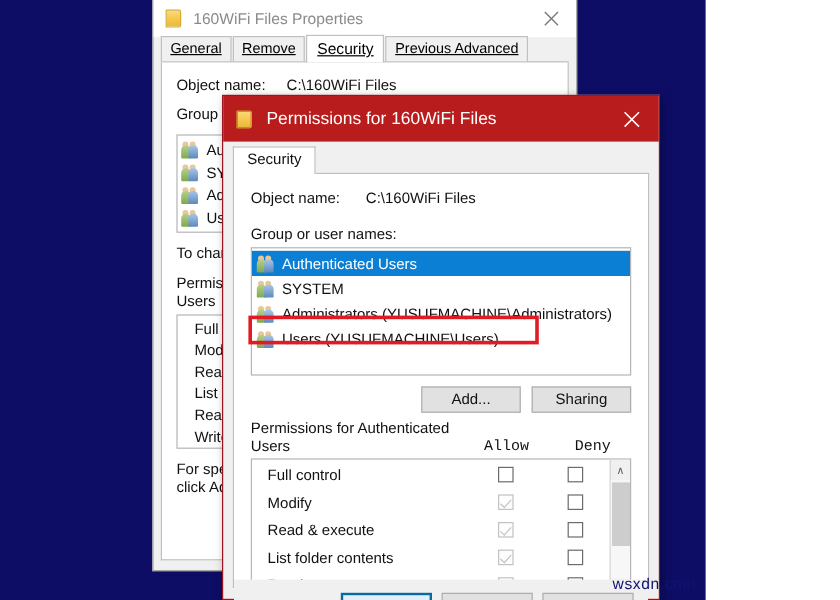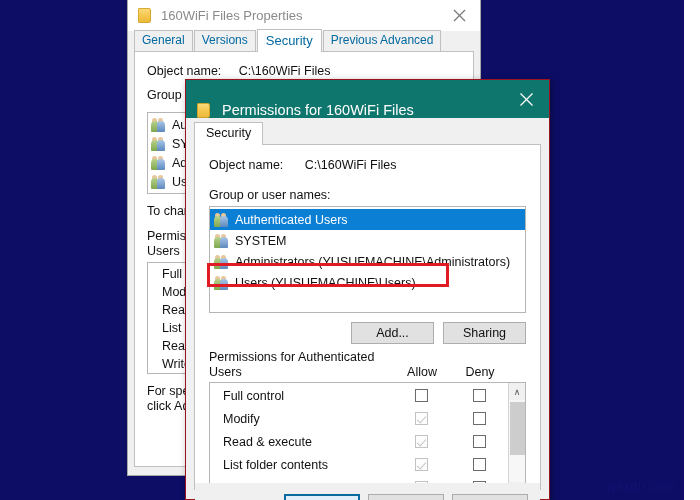--- a/index.html
+++ b/index.html
@@ -4,21 +4,21 @@
 <style>
   * { box-sizing: border-box; }
   html, body {
     margin: 0; padding: 0;
     width: 700px; height: 500px;
     overflow: hidden;
     font-family: "Liberation Sans", sans-serif;
   }
   #desktop {
     position: relative;
-    width: 684px; height: 500px;
+    width: 588px; height: 500px;
     background: #0d0d66;
   }
   .watermark {
     position: absolute;
     right: 8px; bottom: 6px;
     font-size: 13px;
     color: #121270;
     letter-spacing: 0.5px;
     font-family: "Liberation Sans", sans-serif;
     user-select: none;
@@ -69,28 +69,29 @@
     display: flex;
     align-items: flex-end;
     height: 21px;
     margin: 0 6px;
     border-bottom: 1px solid #c0c0c0;
     position: relative;
     z-index: 1;
   }
   .ptab {
     font-size: 12px;
-    color: #0369a1;
+    color: #000000;
     padding: 2px 7px 3px 7px;
     border: 1px solid #c0c0c0;
     border-bottom: none;
     background: #f0f0f0;
     margin-right: 1px;
     line-height: 15px;
     white-space: nowrap;
+    text-decoration: underline;
   }
   .ptab.active {
     background: #ffffff;
     font-size: 13px;
     padding: 3px 8px 4px 8px;
     margin-bottom: -1px;
     position: relative;
     z-index: 2;
   }
 
@@ -163,23 +164,23 @@
   #perm-window {
     position: absolute;
     left: 185px; top: 79px;
     width: 365px; height: 421px;
     background: #f0f0f0;
     border: 1px solid #9b1420;
     box-shadow: 2px 2px 7px rgba(0,0,0,0.35);
   }
   #perm-titlebar {
     height: 38px;
-    background: #0f766e;
-    display: flex;
-    align-items: flex-end;
+    background: #b91c1c;
+    display: flex;
+    align-items: center;
     padding-left: 11px;
     position: relative;
   }
   #perm-titlebar .folder-ico {
     width: 13px; height: 15px;
     background: linear-gradient(180deg,#fbd979 0%, #f4c64b 55%, #e8b93c 100%);
     border: 1px solid #cfa22c;
     border-radius: 1px 2px 2px 1px;
     margin-right: 12px;
     flex: none;
@@ -273,22 +274,23 @@
   #perm-forlbl {
     flex: 1;
     font-size: 12.5px;
     line-height: 15px;
   }
   .colhdr {
     width: 58px;
     text-align: center;
     font-size: 12.5px;
     padding-bottom: 1px;
-  }
-  .colhdr.deny { width: 58px; }
+    font-family: Liberation Mono, monospace;
+  }
+  .colhdr.deny { width: 58px; text-align: right; }
   .colspacer { width: 17px; }
 
   #perm-table {
     border: 1px solid #b5b5b5;
     height: 118px;
     margin-top: 2px;
     background: #fff;
     display: flex;
     position: relative;
     overflow: hidden;
@@ -384,21 +386,21 @@
       <span id="props-close">
         <svg width="13" height="13" viewBox="0 0 13 13" aria-hidden="true">
           <line x1="1" y1="1" x2="12" y2="12" stroke="#7a7a7a" stroke-width="1.2"></line>
           <line x1="12" y1="1" x2="1" y2="12" stroke="#7a7a7a" stroke-width="1.2"></line>
         </svg>
       </span>
     </div>
 
     <div id="props-tabs">
       <div class="ptab">General</div>
-      <div class="ptab">Versions</div>
+      <div class="ptab">Remove</div>
       <div class="ptab active">Security</div>
       <div class="ptab">Previous Advanced</div>
     </div>
 
     <div id="props-body">
 
       <div class="prow">
         <span class="lbl">Object name:</span>
         <span class="val">C:\160WiFi Files</span>
       </div>

